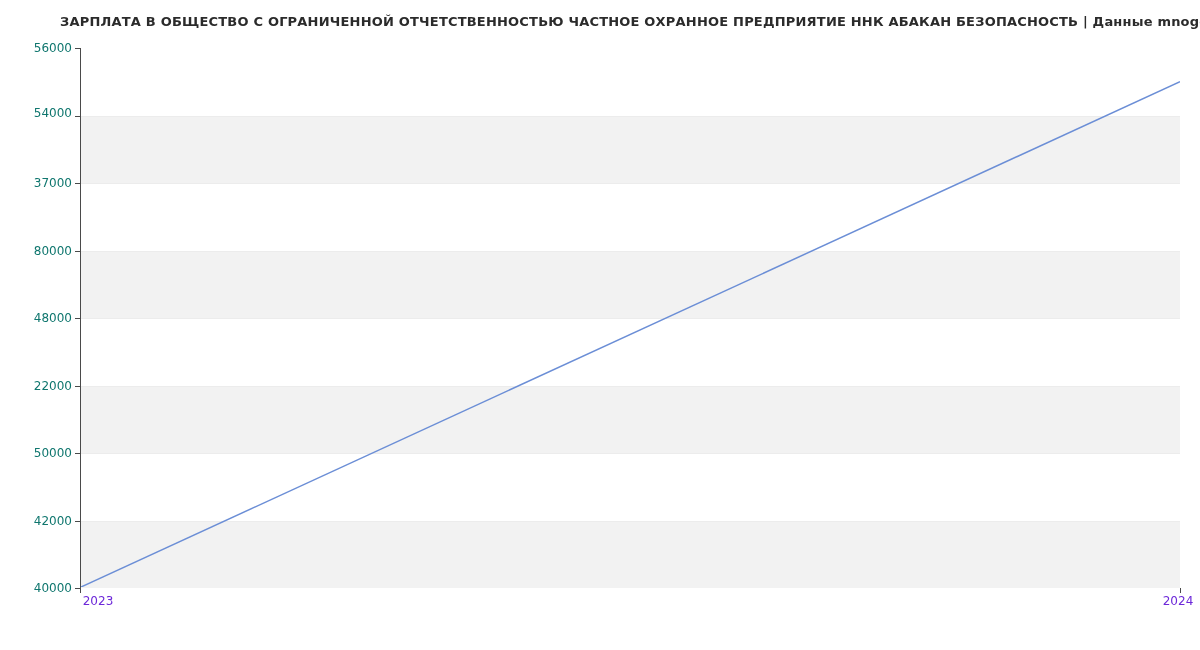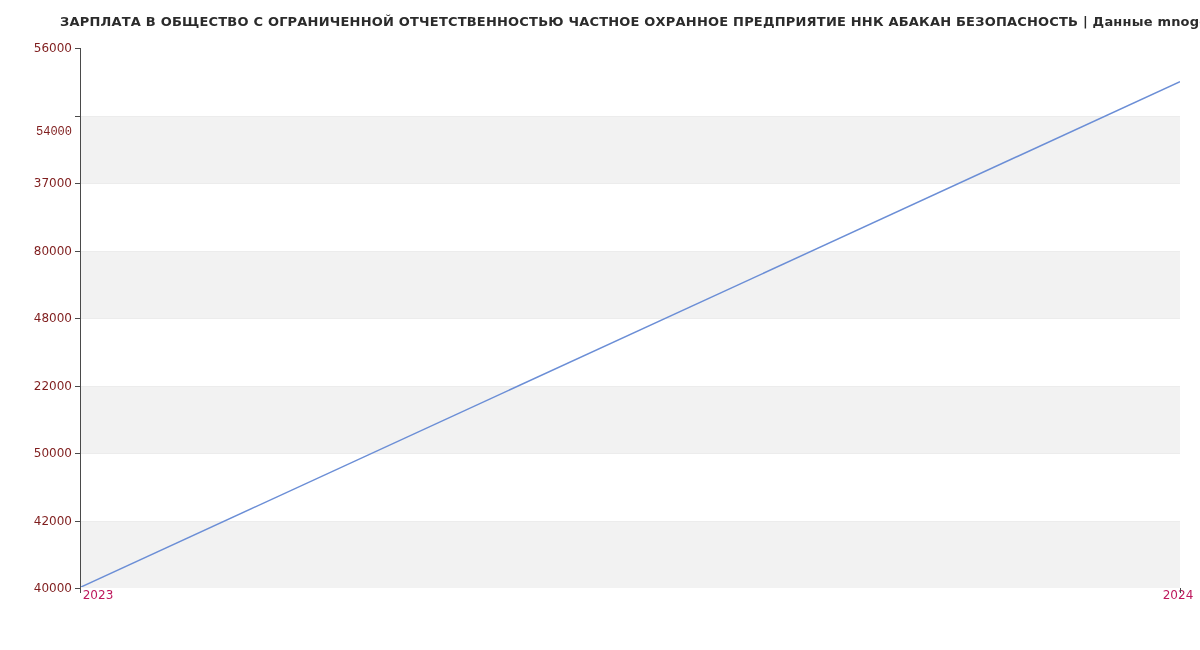--- a/index.html
+++ b/index.html
@@ -57,29 +57,30 @@
     height: 1px;
     background: #ececec;
     z-index: 1;
   }
   .ytick {
     position: absolute;
     right: 100%;
     margin-right: 8px;
     transform: translateY(-50%);
     font-size: 12px;
-    color: #7f1d1d;
+    color: #0f766e;
     white-space: nowrap;
   }
   .xtick {
     position: absolute;
     top: 100%;
+    margin-top: 6px;
     transform: translateX(-50%);
     font-size: 12px;
-    color: #be185d;
+    color: #6d28d9;
     white-space: nowrap;
     text-align: center;
   }
   svg.line {
     position: absolute;
     left: 0;
     top: 0;
     width: 100%;
     height: 100%;
     z-index: 2;
@@ -132,21 +133,21 @@
       </svg>
     </div>
     <div id="yticks">
         <div class="ytick" style="top: 540px;">40000</div>
         <div class="ytick" style="top: 472.5px;">42000</div>
         <div class="ytick" style="top: 405px;">50000</div>
         <div class="ytick" style="top: 337.5px;">22000</div>
         <div class="ytick" style="top: 270px;">48000</div>
         <div class="ytick" style="top: 202.5px;">80000</div>
         <div class="ytick" style="top: 135px;">37000</div>
-        <div class="ytick" style="top: 84px; font-family: Liberation Mono, monospace;">54000</div>
+        <div class="ytick" style="top: 65px;">54000</div>
         <div class="ytick" style="top: 0px;">56000</div>
       </div>
     <div id="xticks">
         <div class="xtick" style="left: 18px;">2023</div>
         <div class="xtick" style="left: 1098px;">2024</div>
       </div>
     <div id="ytickmarks">
         <div class="tick-mark-y" style="top: 540px;"></div>
         <div class="tick-mark-y" style="top: 472.5px;"></div>
         <div class="tick-mark-y" style="top: 405px;"></div>

